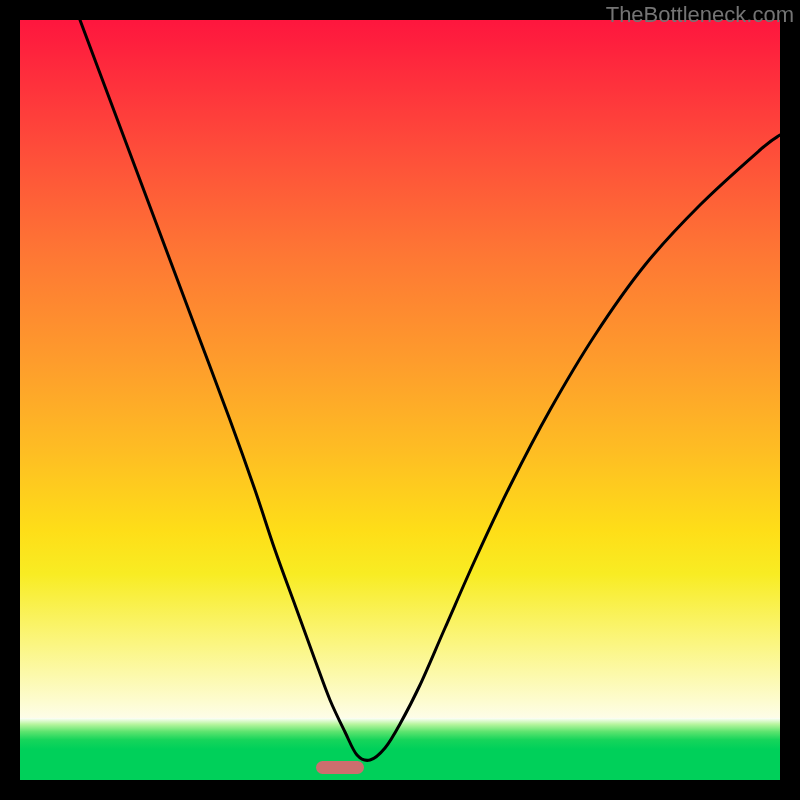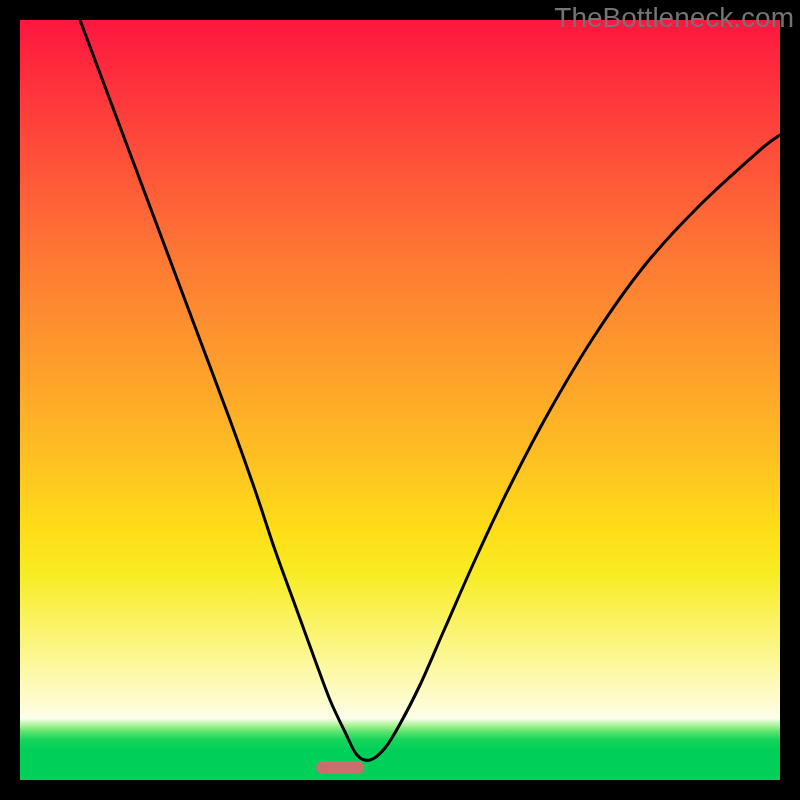--- a/index.html
+++ b/index.html
@@ -59,21 +59,21 @@
       #5de46f 22%,
       #17d55b 35%,
       #00d05a 50%,
       #00d05a 100%);
   }
   .watermark {
     position: absolute;
     top: 2px;
     right: 6px;
     color: #747474;
-    font-size: 28px;
+    font-size: 22px;
     font-weight: 500;
     letter-spacing: 0px;
   }
   svg.curve {
     position: absolute;
     left: 0;
     top: 0;
     width: 760px;
     height: 760px;
     overflow: visible;

